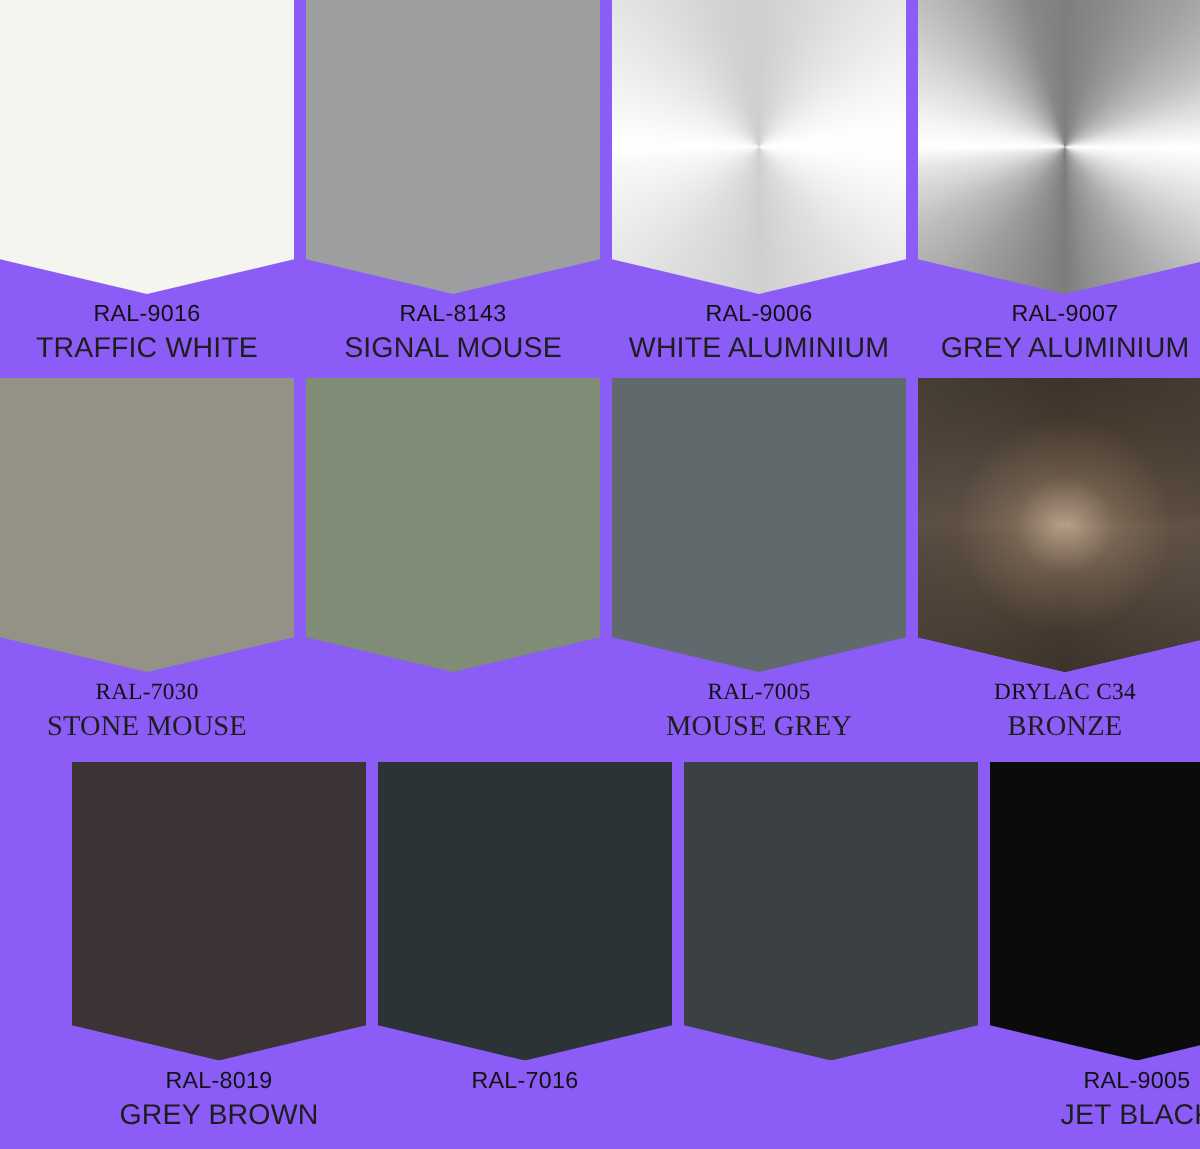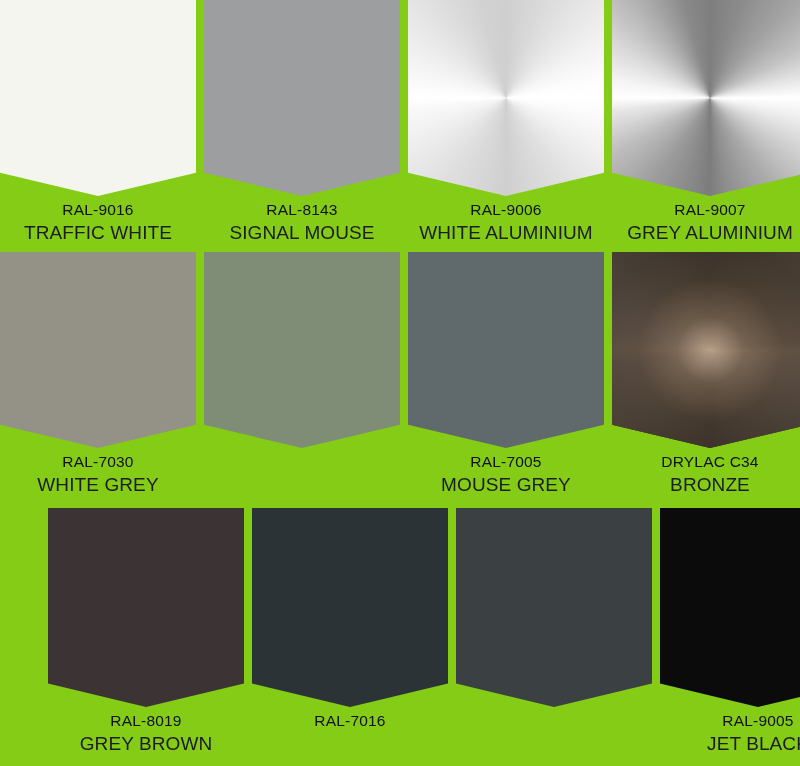--- a/index.html
+++ b/index.html
@@ -12,21 +12,21 @@
     height: 766px;
     font-family: "Liberation Sans", sans-serif;
     color: #1a1a1a;
     overflow: hidden;
   }
 
   .palette {
     position: relative;
     width: 800px;
     height: 766px;
-    background: #84cc16;
+    background: #8b5cf6;
   }
 
   .swatch-row {
     position: absolute;
     left: 0;
     width: 800px;
     display: flex;
     gap: 8px;
   }
 
@@ -183,27 +183,27 @@
     <div class="swatch-cell">
       <div class="chip chip-metal-grey" style="height:196px;"></div>
       <div class="caption">
         <span class="code">RAL-9007</span>
         <span class="name">GREY ALUMINIUM</span>
       </div>
     </div>
 
   </div>
 
-  <div class="swatch-row" style="top:252px;">
+  <div class="swatch-row" style="top:252px;font-family:Liberation Serif, serif;">
 
     <div class="swatch-cell">
       <div class="chip chip-flat" style="height:196px; background:#949287;"></div>
       <div class="caption">
         <span class="code">RAL-7030</span>
-        <span class="name">WHITE GREY</span>
+        <span class="name">STONE MOUSE</span>
       </div>
     </div>
 
     <div class="swatch-cell">
       <div class="chip chip-flat" style="height:196px; background:#7f8d77;"></div>
     </div>
 
     <div class="swatch-cell">
       <div class="chip chip-flat" style="height:196px; background:#606a6c;"></div>
       <div class="caption">

